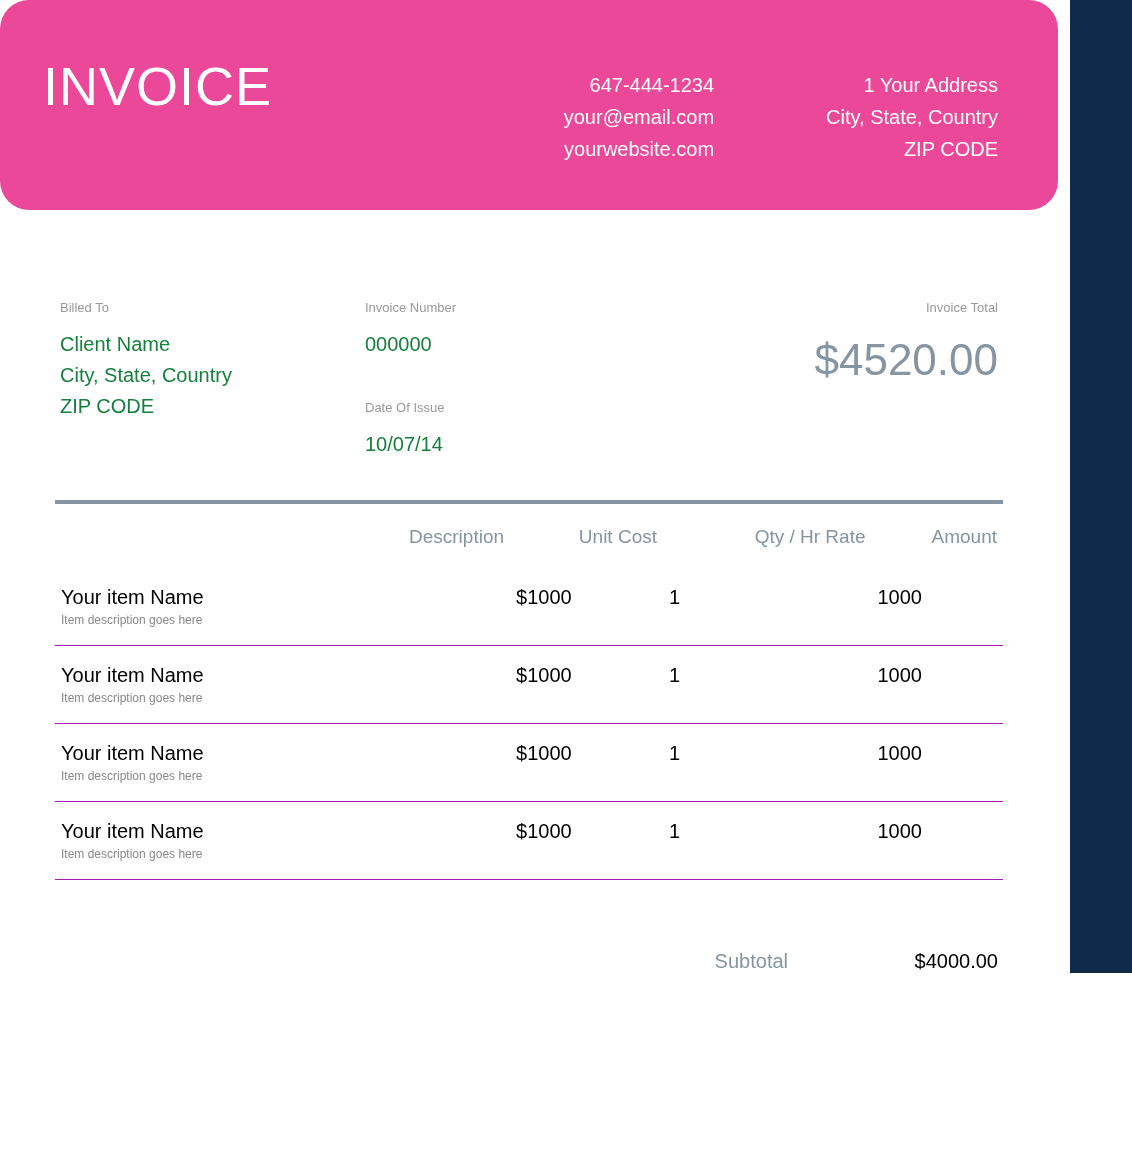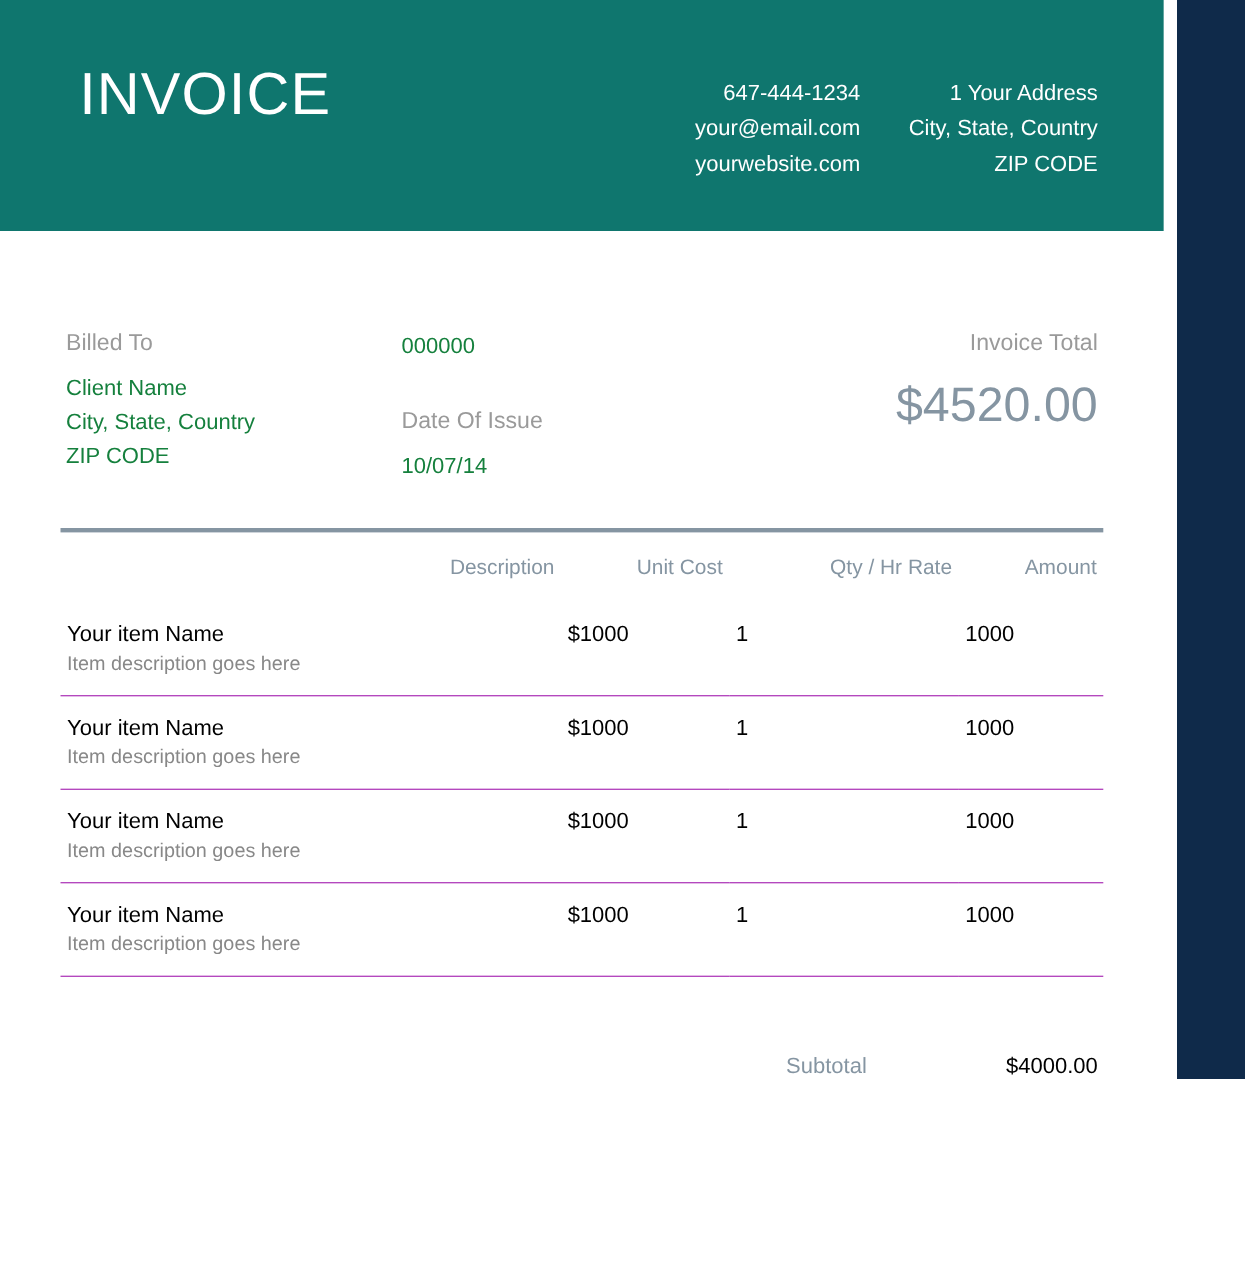--- a/index.html
+++ b/index.html
@@ -23,56 +23,57 @@
     }
     .right-stripe-inner {
       position: absolute;
       top: 0;
       right: 62px;
       width: 12px;
       height: 1168px;
       background: #ffffff;
     }
     .header {
-      background: #0f766e;
+      background: #ec4899;
       color: #ffffff;
-      padding: 55px 60px 68px 72px;
+      padding: 55px 60px 68px 43px;
       display: flex;
       justify-content: space-between;
       height: 210px;
+      border-radius: 29px;
     }
     .header-title {
       font-size: 54px;
       font-weight: 400;
       letter-spacing: 1px;
     }
     .header-right {
       display: flex;
-      gap: 44px;
+      gap: 112px;
       font-size: 20px;
       line-height: 1.6;
       text-align: right;
       padding-top: 14px;
     }
     .header-col { display: flex; flex-direction: column; }
 
     .meta {
       display: flex;
       padding: 90px 60px 40px 60px;
     }
     .meta-col {
       display: flex;
       flex-direction: column;
     }
     .meta-col.bill { width: 305px; }
     .meta-col.inv { width: 290px; }
     .meta-col.total { flex: 1; text-align: right; }
     .meta-label {
       color: #9a9a9a;
-      font-size: 21px;
+      font-size: 13px;
       margin-bottom: 14px;
     }
     .meta-value {
       font-size: 20px;
       color: #15803d;
       line-height: 1.55;
     }
     .meta-block2 { margin-top: 40px; }
     .total-amount {
       font-size: 44px;
@@ -103,21 +104,21 @@
     th.desc { width: 48%; }
     th.unit, th.qty, th.amt { text-align: right; }
     td {
       padding: 18px 6px;
       font-size: 20px;
       vertical-align: top;
     }
     td.num { text-align: left; }
     tr.item-row { border-bottom: 1px solid #a21caf; }
     .item-name { color: #000; }
-    .item-desc { color: #888; font-size: 18px; margin-top: 4px; }
+    .item-desc { color: #888; font-size: 12px; margin-top: 4px; }
 
     .totals {
       padding: 70px 60px 0 0;
       display: flex;
       flex-direction: column;
       align-items: flex-end;
       gap: 2px;
       font-size: 20px;
     }
     .totals-row {
@@ -159,20 +160,21 @@
   </div>
 
   <div class="meta">
     <div class="meta-col bill">
       <div class="meta-label">Billed To</div>
       <div class="meta-value">Client Name</div>
       <div class="meta-value">City, State, Country</div>
       <div class="meta-value">ZIP CODE</div>
     </div>
     <div class="meta-col inv">
+      <div class="meta-label">Invoice Number</div>
       <div class="meta-value">000000</div>
       <div class="meta-block2">
         <div class="meta-label">Date Of Issue</div>
         <div class="meta-value">10/07/14</div>
       </div>
     </div>
     <div class="meta-col total">
       <div class="meta-label">Invoice Total</div>
       <div class="total-amount">$4520.00</div>
     </div>

